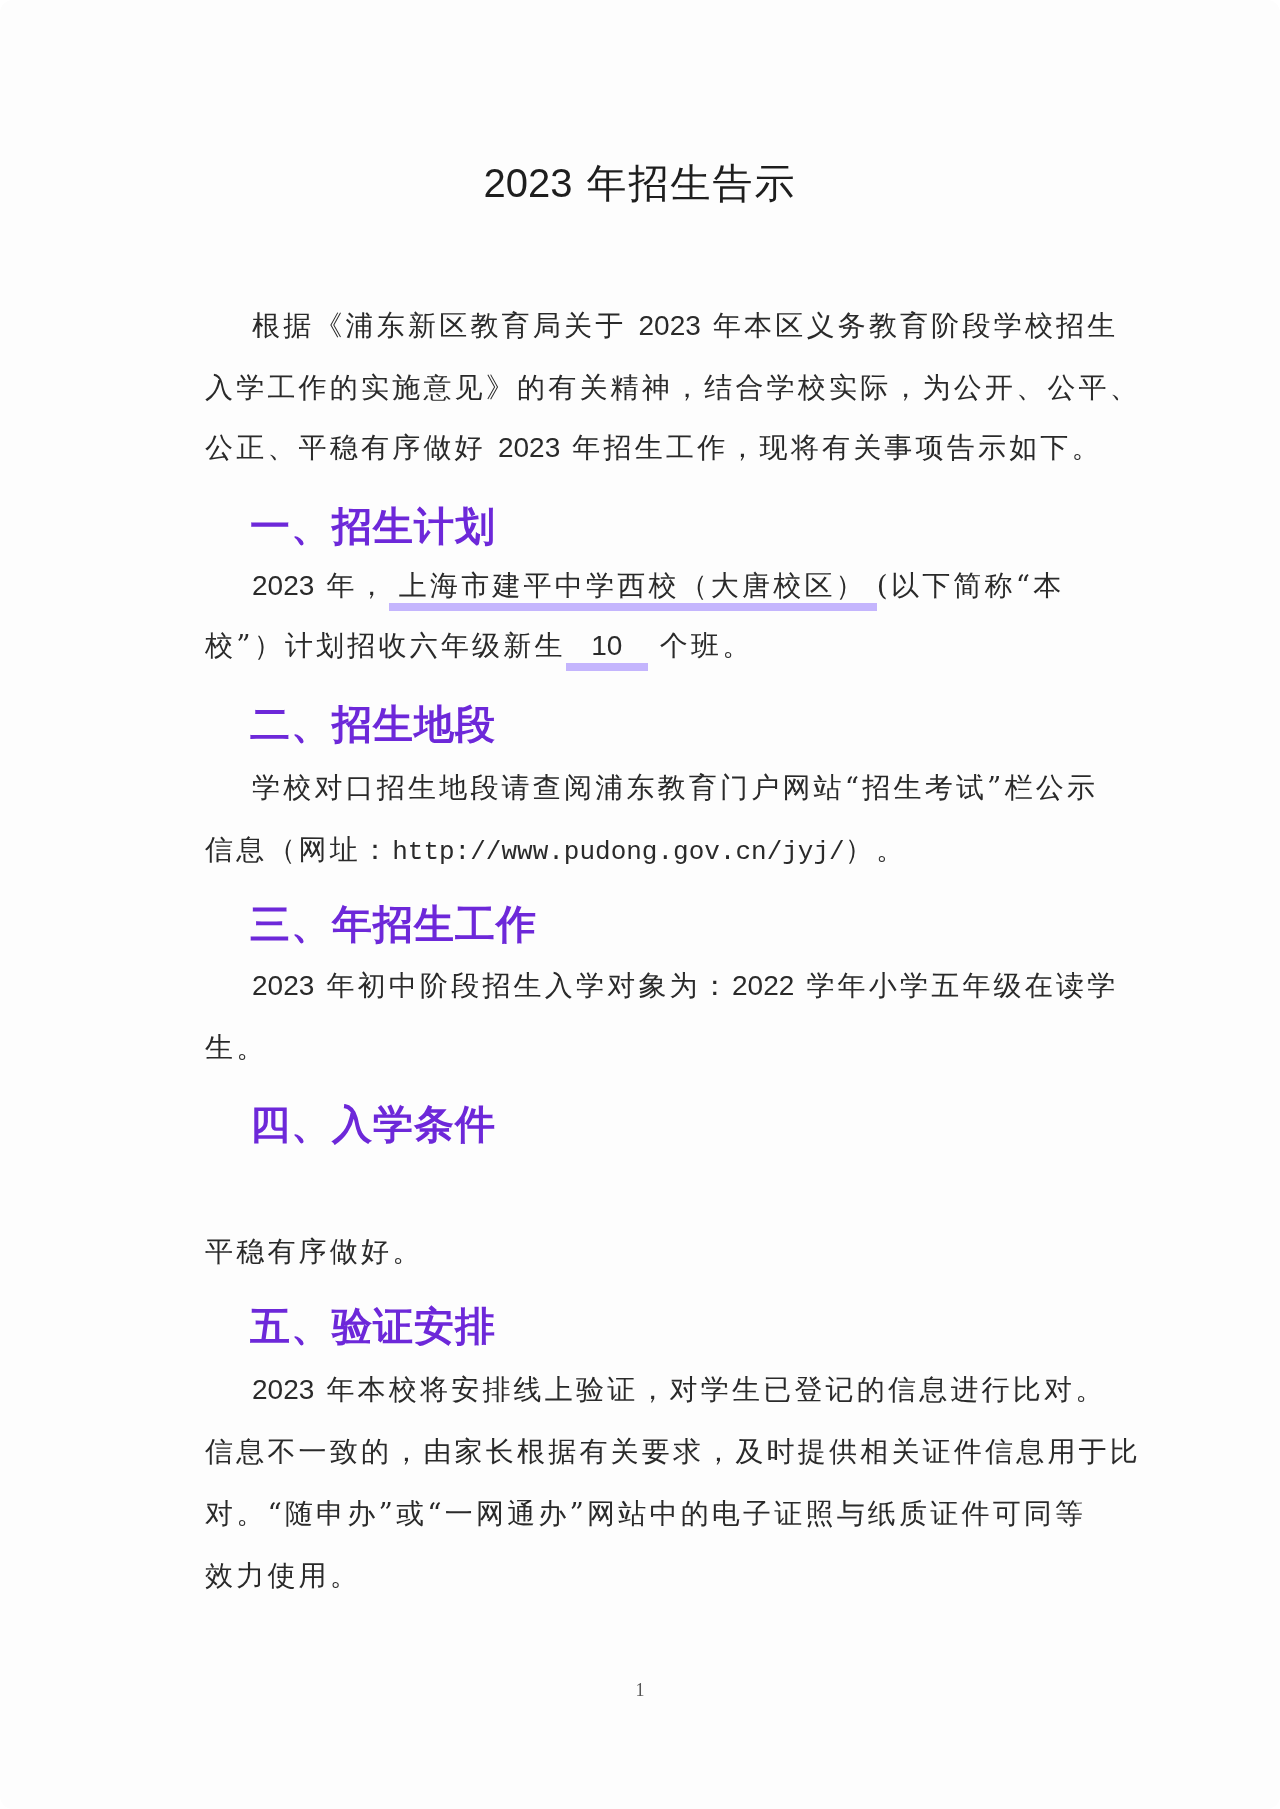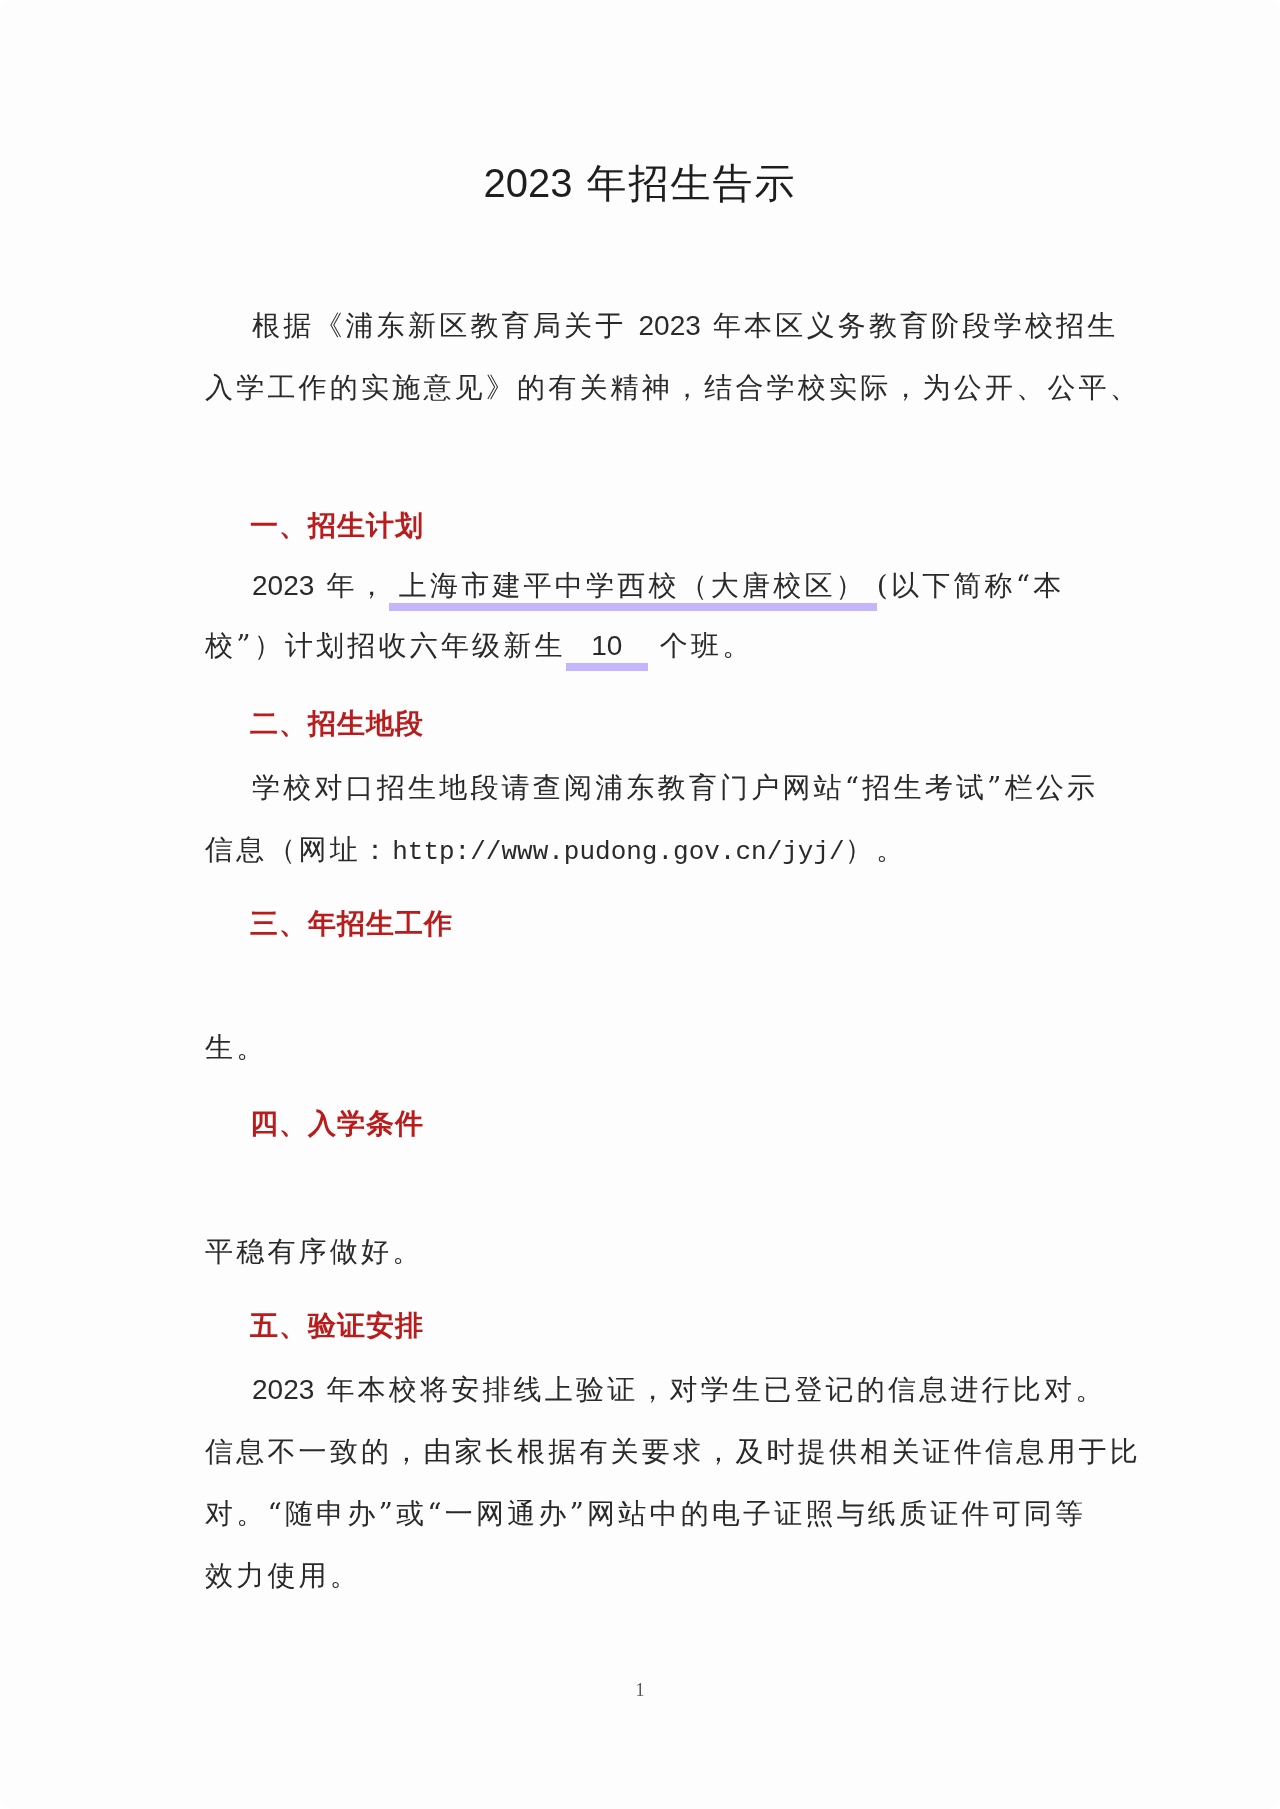--- a/index.html
+++ b/index.html
@@ -56,24 +56,24 @@
     }
     .justify {
       text-align: justify;
       text-align-last: justify;
     }
     .heading {
       position: absolute;
       left: 250px;
       font-family: "DejaVu Sans", "Liberation Sans", sans-serif;
       font-weight: bold;
-      font-size: 28px;
+      font-size: 40px;
       line-height: 40px;
       letter-spacing: 1px;
-      color: #b91c1c;
+      color: #6d28d9;
       margin: 0;
     }
     .num {
       font-family: "Liberation Sans", "DejaVu Sans", sans-serif;
       letter-spacing: 0;
     }
     .mono {
       font-family: "Liberation Mono", "DejaVu Sans Mono", monospace;
       letter-spacing: 0;
       font-size: 26px;
@@ -103,30 +103,32 @@
   </style>
 </head>
 <body>
 
 <div class="page">
 
   <h1 class="title"><span class="yr num">2023</span><span>年招生告示</span></h1>
 
   <div class="line indent justify" style="top:306px;"><span>根据《浦东新区教育局关于</span> <span class="num">2023</span> <span>年本区义务教育阶段学校招生</span></div>
   <div class="line justify" style="top:368px;">入学工作的实施意见》的有关精神，结合学校实际，为公开、公平、</div>
+  <div class="line justify" style="top:428px;"><span>公正、平稳有序做好</span> <span class="num">2023</span> <span>年招生工作，现将有关事项告示如下。</span></div>
 
   <h2 class="heading" style="top:506px;">一、招生计划</h2>
   <div class="line indent" style="top:566px;"><span class="num">2023</span> <span>年，</span><span class="blank blank-school">上海市建平中学西校（大唐校区）</span><span>(以下简称“本</span></div>
   <div class="line" style="top:626px;"><span>校”）计划招收六年级新生</span><span class="blank blank-classes num">10</span> <span>个班。</span></div>
 
   <h2 class="heading" style="top:704px;">二、招生地段</h2>
   <div class="line indent justify" style="top:768px;">学校对口招生地段请查阅浦东教育门户网站“招生考试”栏公示</div>
   <div class="line" style="top:830px;"><span>信息（网址：</span><span class="mono">http://www.pudong.gov.cn/jyj/</span><span>）。</span></div>
 
   <h2 class="heading" style="top:904px;">三、年招生工作</h2>
+  <div class="line indent justify" style="top:966px;"><span class="num">2023</span> <span>年初中阶段招生入学对象为：</span><span class="num">2022</span> <span>学年小学五年级在读学</span></div>
   <div class="line" style="top:1028px;">生。</div>
 
   <h2 class="heading" style="top:1104px;">四、入学条件</h2>
   <div class="line" style="top:1232px;">平稳有序做好。</div>
 
   <h2 class="heading" style="top:1306px;">五、验证安排</h2>
   <div class="line indent justify" style="top:1370px;"><span class="num">2023</span> <span>年本校将安排线上验证，对学生已登记的信息进行比对。</span></div>
   <div class="line justify" style="top:1432px;">信息不一致的，由家长根据有关要求，及时提供相关证件信息用于比</div>
   <div class="line justify" style="top:1494px;">对。“随申办”或“一网通办”网站中的电子证照与纸质证件可同等</div>
   <div class="line" style="top:1556px;">效力使用。</div>

